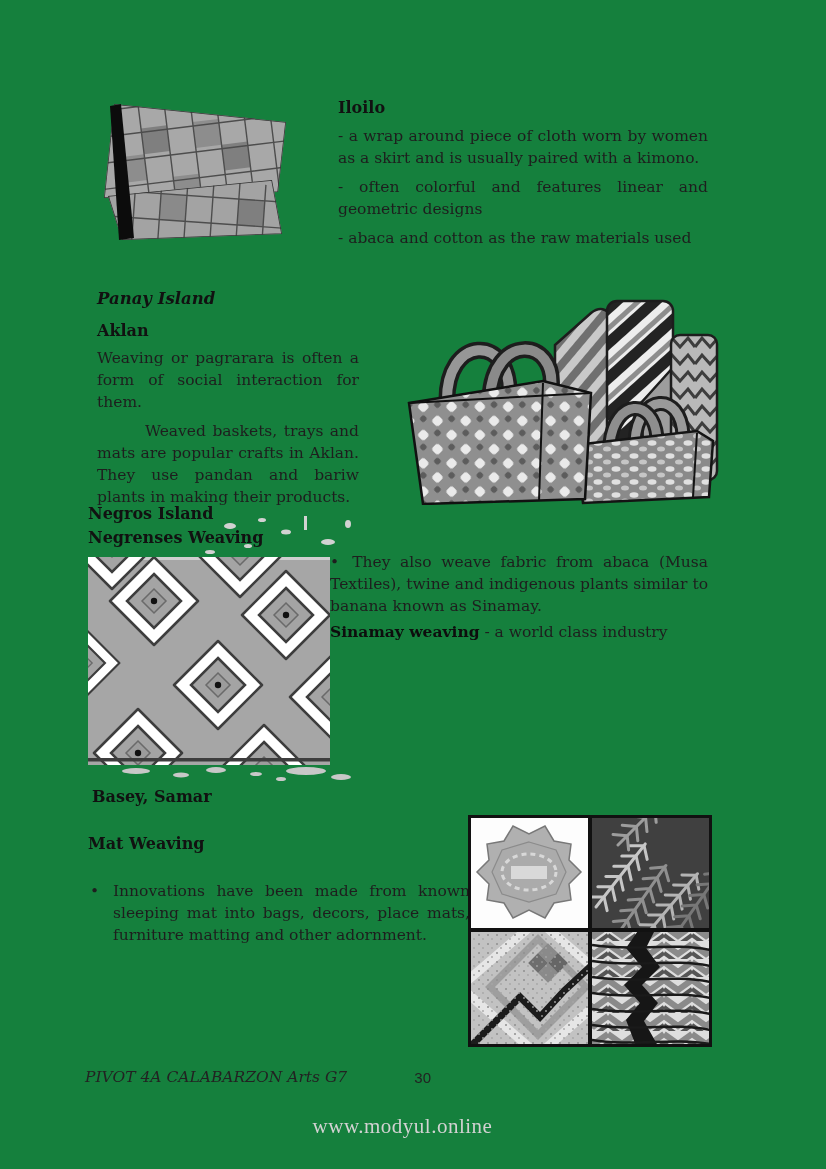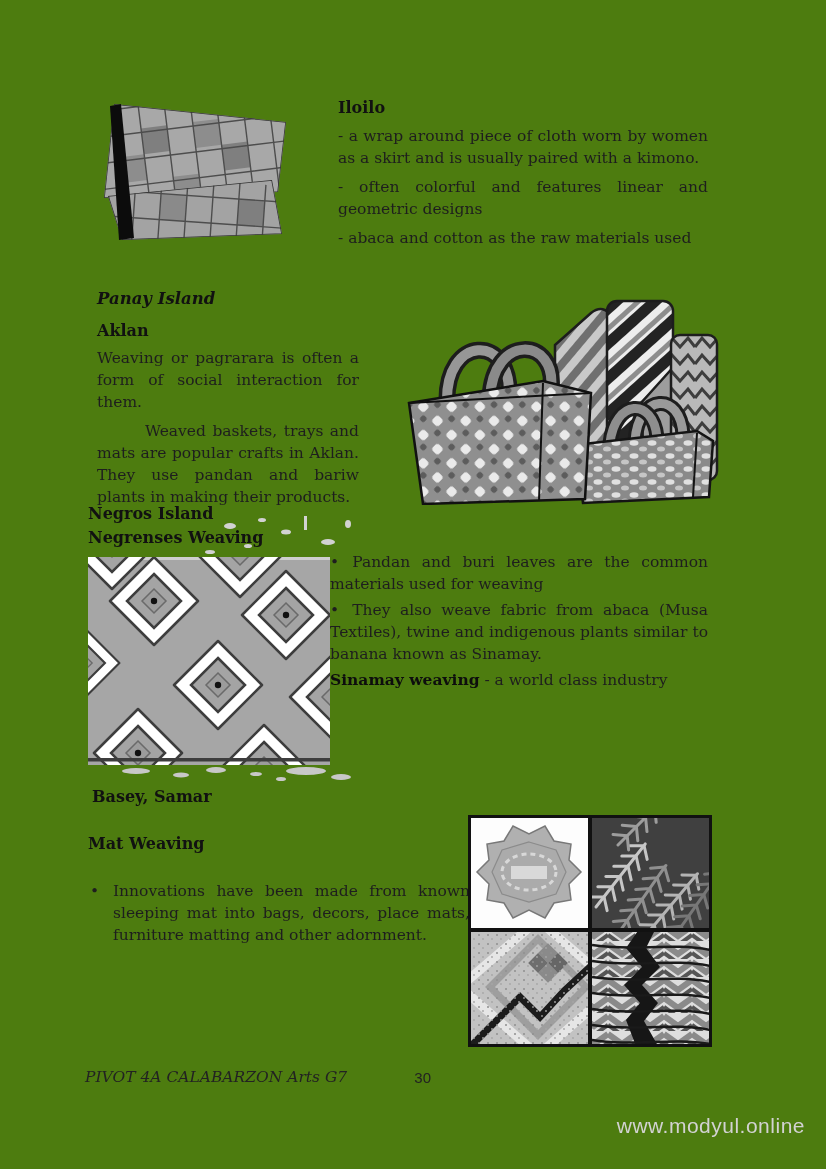--- a/index.html
+++ b/index.html
@@ -1,31 +1,31 @@
 <!DOCTYPE html>
 <html><head>
 <meta charset="utf-8">
 <style>
   html,body{margin:0;padding:0;background:#ffffff;}
-  .pg{position:relative;width:826px;height:1169px;background:#4d7c0f;overflow:hidden;
+  .pg{position:relative;width:826px;height:1169px;background:#15803d;overflow:hidden;
       font-family:"DejaVu Serif","Liberation Serif",serif;color:#1e1e1e;}
   .abs{position:absolute;}
   .h{font-weight:bold;font-size:16px;line-height:22px;color:#111;}
   .hi{font-style:italic;font-size:16.5px;}
   p.t{margin:0 0 7px 0;font-size:15.5px;line-height:22px;text-align:justify;}
   .indent1{text-indent:48px;}
   .nb{position:relative;margin:0 0 4px 0;font-size:15.5px;line-height:22px;text-align:justify;}
   .blt{padding-right:13px;}
   .hang{padding-left:25px;position:relative;}
   .hang .blt2{position:absolute;left:2px;top:0;}
   .bold{font-weight:bold;color:#0d0d0d;}
   .footer-left{font-style:italic;font-size:15.5px;color:#222;}
   .pagenum{font-family:Liberation Sans, sans-serif;font-size:15px;color:#222;text-align:right;}
-  .watermark{font-family:Liberation Sans, sans-serif;font-size:21px;color:#d2d2d2;
-             letter-spacing:.5px;text-align:right;width:805px;}
+  .watermark{font-family:Liberation Serif, serif;font-size:21px;color:#d2d2d2;
+             letter-spacing:.5px;text-align:center;width:805px;}
   svg{display:block;}
 </style>
 </head>
 <body>
 
 <div class="pg">
 
   <div class="abs" style="left:100px;top:100px;">
     <svg width="190" height="140" viewBox="0 0 190 140">
       <defs>
@@ -186,21 +186,20 @@
         <ellipse cx="120" cy="5" rx="10" ry="3"></ellipse>
           <ellipse cx="160" cy="9" rx="6" ry="2"></ellipse>
         <ellipse cx="210" cy="6" rx="20" ry="4"></ellipse>
           <ellipse cx="245" cy="12" rx="10" ry="3"></ellipse>
         <ellipse cx="185" cy="14" rx="5" ry="2"></ellipse>
       </g>
     </svg>
   </div>
 
   <div class="abs" style="left:330px;top:551px;width:378px;">
-    <p class="nb"><span class="blt">•</span><span>Pandan and buri leaves are the common materials used for weaving</span></p>
     <p class="nb"><span class="blt">•</span><span>They also weave fabric from abaca (Musa Textiles), twine and indigenous plants similar to banana known as Sinamay.</span></p>
     <p class="nb"><span class="bold">Sinamay weaving</span><span> - a world class industry</span></p>
   </div>
 
   <div class="abs h" style="left:92px;top:786px;">Basey, Samar</div>
   <div class="abs h" style="left:88px;top:833px;">Mat Weaving</div>
 
   <div class="abs" style="left:88px;top:880px;width:382px;">
     <p class="t hang"><span class="blt2">•</span><span>Innovations have been made from known sleeping mat into bags, decors, place mats, furniture matting and other adornment.</span></p>
   </div>

